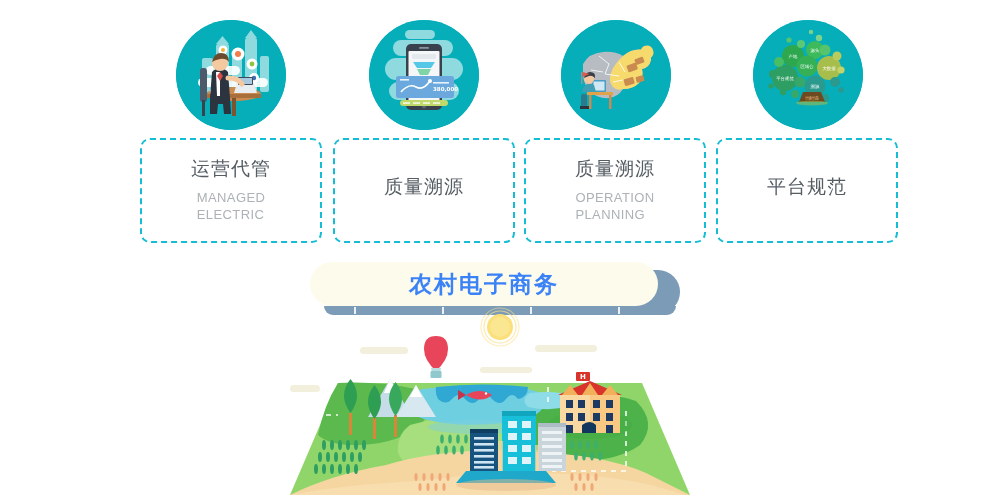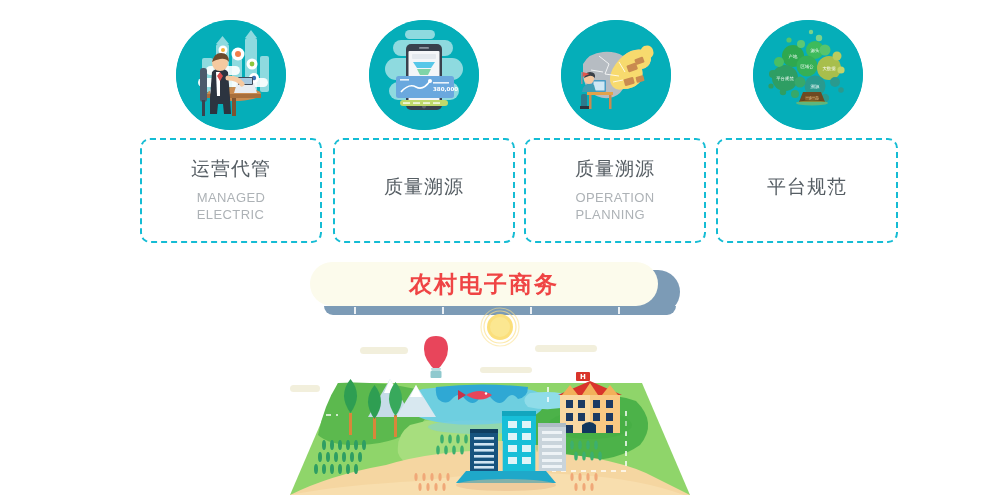--- a/index.html
+++ b/index.html
@@ -43,21 +43,21 @@
   .banner-shadow{
     position:absolute;left:18px;top:8px;width:352px;height:44px;
     background:#7C9BB6;border-radius:24px;
   }
   .banner-plate{
     position:absolute;left:0;top:0;width:348px;height:44px;
     background:#FCFBEC;border-radius:24px;
     display:flex;align-items:center;justify-content:center;
   }
   .banner-title{
-    font-size:23px;font-weight:bold;color:#ef4444;letter-spacing:2px;
+    font-size:23px;font-weight:bold;color:#3b82f6;letter-spacing:2px;
     white-space:nowrap;
   }
   .banner-base{
     position:absolute;left:14px;top:44px;width:352px;height:9px;
     background:#7C9BB6;border-radius:0 0 12px 12px;
   }
   .banner-base .nick{
     position:absolute;top:1px;width:2px;height:7px;background:#ffffff;opacity:.85;
   }
 

